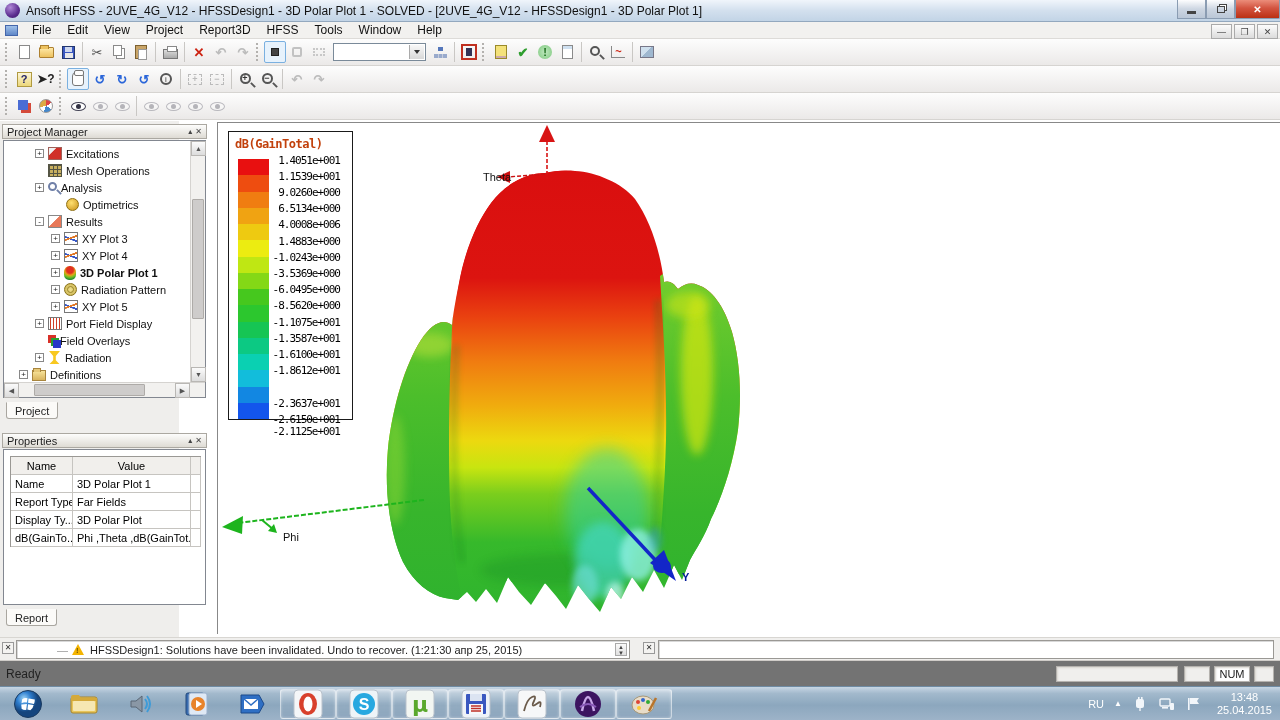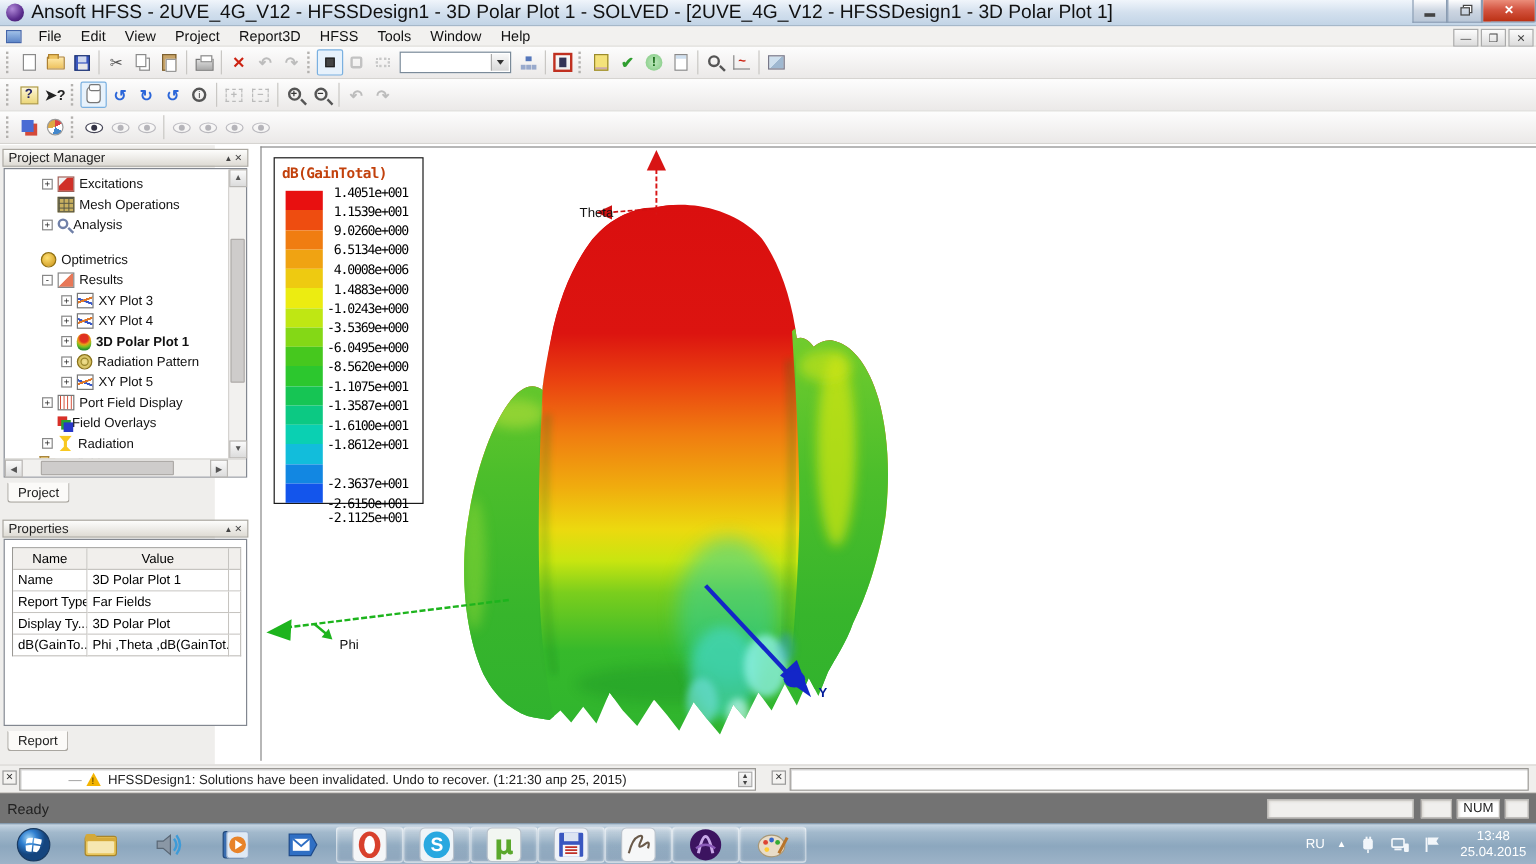--- a/index.html
+++ b/index.html
@@ -1,20 +1,20 @@
 <!DOCTYPE html>
 <html><head>
 <meta charset="utf-8">
 <style>
 *{box-sizing:border-box;margin:0;padding:0}
 body{width:1280px;height:720px;overflow:hidden;position:relative;font-family:"Liberation Sans",sans-serif;font-size:12px;background:#fff}
 .abs{position:absolute}
 #titlebar{left:0;top:0;width:1280px;height:22px;background:linear-gradient(#f0f5fb,#d3e0ee 50%,#c2d4e6);border-bottom:1px solid #93a8be;display:flex;align-items:center;padding-left:5px}
 .applogo{width:15px;height:15px;border-radius:50%;background:radial-gradient(circle at 35% 30%,#b089d8,#5b2d8e 60%,#3a1560);margin-right:6px;flex:none}
-#titletext{font-size:16px;color:#111;white-space:nowrap}
+#titletext{font-size:12px;color:#111;white-space:nowrap}
 .winbtns{position:absolute;right:0;top:0;display:flex}
 .wb{width:29px;height:19px;border:1px solid #8a9cb2;border-top:none;background:linear-gradient(#fdfdfe,#cdd6e2 50%,#bac7d7);display:flex;align-items:center;justify-content:center;font-size:10px;color:#333}
 .wb.close{width:45px;background:linear-gradient(#eb8d7a,#d35440 45%,#bb3013);color:#fff;font-weight:bold;border-bottom-right-radius:2px}
 .wb .minus{width:9px;height:3px;background:#444;margin-top:7px}
 .wb .rest{width:8px;height:7px;border:1px solid #444;box-shadow:2px -2px 0 -1px #fff,2px -2px 0 0 #444}
 #menubar{left:0;top:22px;width:1280px;height:17px;background:#f2f1ef;border-bottom:1px solid #dddbd8;display:flex;align-items:center;padding-left:3px}
 .mdiicon{width:13px;height:11px;border:1px solid #4466aa;background:linear-gradient(#9fc0e8,#5f87c8);margin:0 6px 0 2px;flex:none}
 .menuitem{padding:1px 8px;font-size:12px;color:#111}
 .mdibtns{position:absolute;right:2px;top:24px;display:flex;gap:2px}
 .mdib{width:21px;height:15px;border:1px solid #aaa;background:linear-gradient(#fcfcfc,#dcdcdc);display:flex;align-items:center;justify-content:center;font-size:9px;color:#444}
@@ -319,21 +319,21 @@
         <div class="trow" style="padding-left: 30px;">
           <span class="noexp"></span>
           <span class="tic tic-mesh"></span>
           <span class="tlabel">Mesh Operations</span>
         </div>
         <div class="trow" style="padding-left: 30px;">
           <span class="exp">+</span>
           <span class="tic tic-analysis"></span>
           <span class="tlabel">Analysis</span>
         </div>
-        <div class="trow" style="padding-left: 16px; margin-top: 12px;">
+        <div class="trow" style="padding-left: 48px;">
           <span class="noexp"></span>
           <span class="tic tic-optimetrics"></span>
           <span class="tlabel">Optimetrics</span>
         </div>
         <div class="trow" style="padding-left: 30px;">
           <span class="exp">-</span>
           <span class="tic tic-results"></span>
           <span class="tlabel">Results</span>
         </div>
         <div class="trow" style="padding-left: 46px;">

